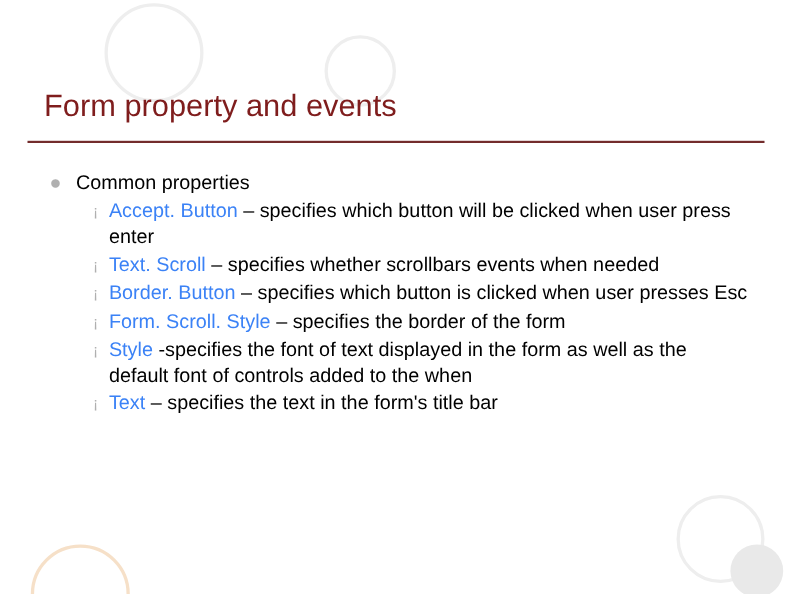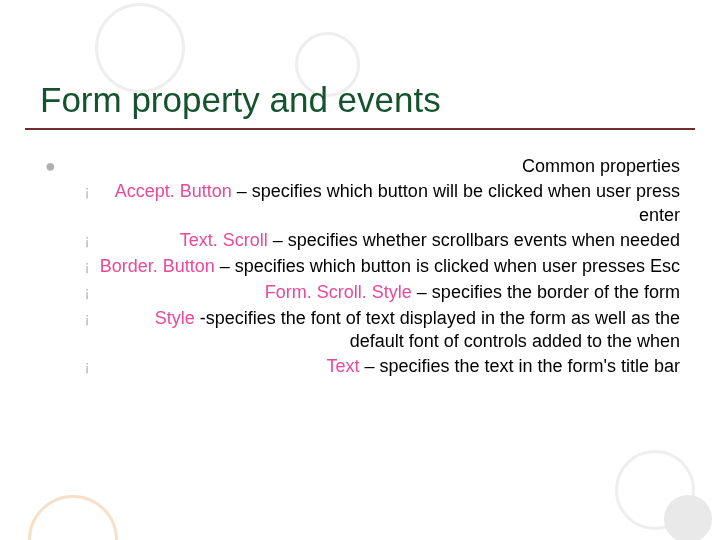--- a/index.html
+++ b/index.html
@@ -44,22 +44,22 @@
   .circle.bottom-right-fill {
     width: 48px; height: 48px;
     right: 8px; bottom: -3px;
     background: #e9e9e9;
     border: none;
   }
   .title {
     position: absolute;
     left: 40px;
     top: 80px;
-    font-size: 35px;
-    color: #14532d;
+    font-size: 28px;
+    color: #7f1d1d;
     font-weight: normal;
     margin: 0;
   }
   .rule {
     position: absolute;
     left: 25px;
     right: 25px;
     top: 128px;
     height: 2px;
     background: #732c2c;
@@ -96,23 +96,23 @@
   .sub-list {
     margin-left: 30px;
     margin-top: 2px;
   }
   .sub-row {
     display: flex;
     align-items: flex-start;
     margin-bottom: 2px;
   }
   .term {
-    color: #ec4899;
+    color: #3b82f6;
   }
-  .body-text { flex: 1; text-align: right; }
+  .body-text { flex: 1; }
 </style>
 </head>
 <body>
 
 <div class="circle top-left"></div>
 <div class="circle top-right"></div>
 <div class="circle bottom-left"></div>
 <div class="circle bottom-right"></div>
 <div class="circle bottom-right-fill"></div>
 

